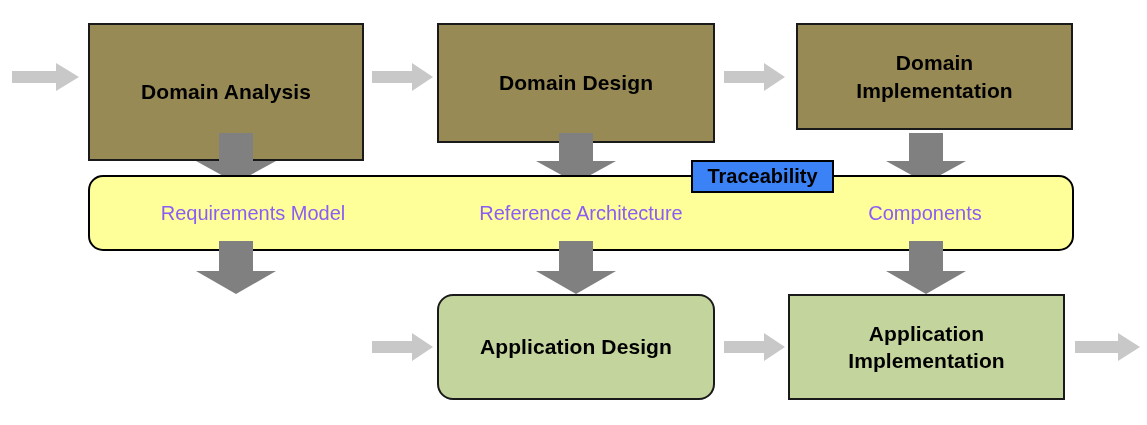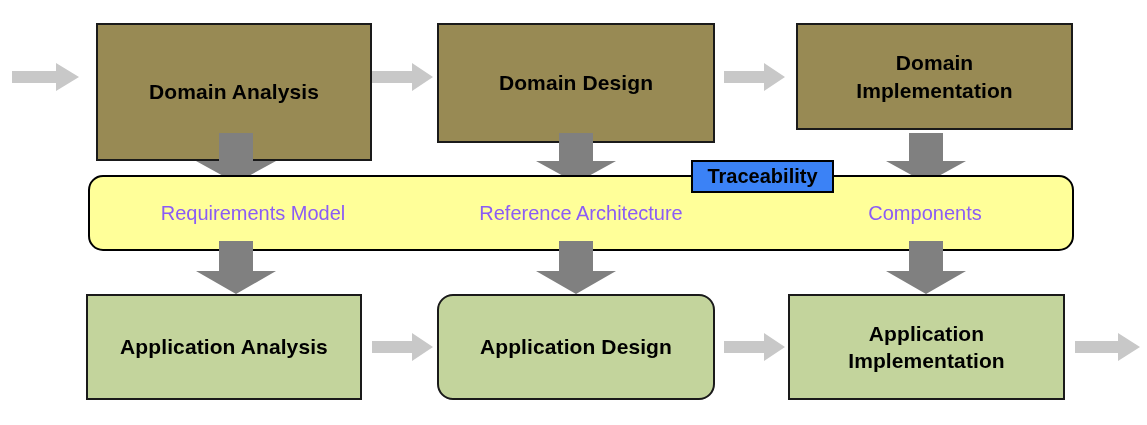--- a/index.html
+++ b/index.html
@@ -99,21 +99,21 @@
       <path d="M0,9 L40,9 L40,1 L61,15 L40,29 L40,21 L0,21 Z" fill="#c8c8c8"></path>
     </svg>
   </div>
 
   <div class="arrow-right" style="left:724px; top:62px; width:62px; height:30px;">
     <svg width="62" height="30" viewBox="0 0 62 30">
       <path d="M0,9 L40,9 L40,1 L61,15 L40,29 L40,21 L0,21 Z" fill="#c8c8c8"></path>
     </svg>
   </div>
 
-  <div class="pbox domain" style="left:96px; top:23px; width:276px; height:138px;">
+  <div class="pbox domain" style="left:88px; top:23px; width:276px; height:138px;">
     <span>Domain Analysis</span>
   </div>
 
   <div class="pbox domain" style="left:437px; top:23px; width:278px; height:120px;">
     <span>Domain Design</span>
   </div>
 
   <div class="pbox domain" style="left:788px; top:23px; width:277px; height:107px;margin-left:8px;">
     <span style="white-space:pre-line;">Domain
 Implementation</span>
@@ -160,23 +160,20 @@
       <path d="M24,0 L58,0 L58,30 L81,30 L41,53 L1,30 L24,30 Z" fill="#808080"></path>
     </svg>
   </div>
 
   <div class="arrow-down" style="left:885px; top:241px; width:82px; height:54px;">
     <svg width="82" height="54" viewBox="0 0 82 54">
       <path d="M24,0 L58,0 L58,30 L81,30 L41,53 L1,30 L24,30 Z" fill="#808080"></path>
     </svg>
   </div>
 
-  <div class="pbox application" style="left:86px; top:294px; width:276px; height:106px;">
-    <span>Application Analysis</span>
-  </div>
 
   <div class="pbox application" style="left:437px; top:294px; width:278px; height:106px;border-radius:16px;">
     <span>Application Design</span>
   </div>
 
   <div class="pbox application" style="left:788px; top:294px; width:277px; height:106px;">
     <span style="white-space:pre-line;">Application
 Implementation</span>
   </div>
 

